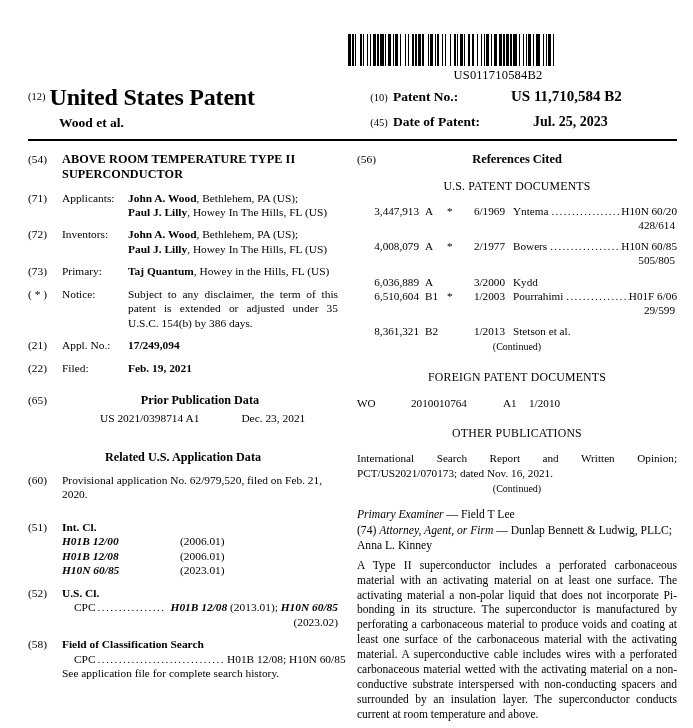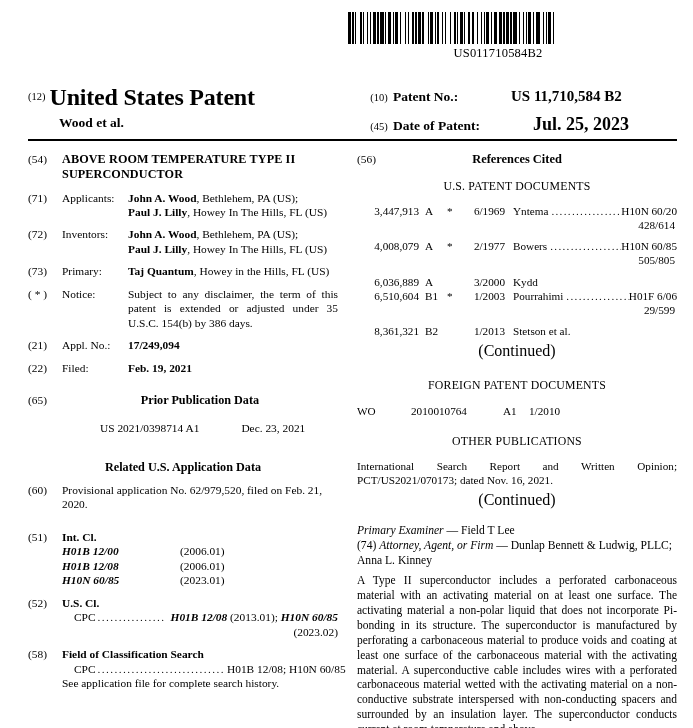--- a/index.html
+++ b/index.html
@@ -20,21 +20,21 @@
     position: absolute;
     left: 0; top: 0;
     width: 693px;
     height: 728px;
   }
 
   
   .barcode-block {
     position: absolute;
     left: 348px;
-    top: 12px;
+    top: 34px;
     width: 300px;
   }
   .barcode {
     height: 32px;
     width: 300px;
     display: flex;
     align-items: stretch;
   }
   .barcode i {
     display: block;
@@ -96,21 +96,21 @@
     font-weight: bold;
     width: 118px;
     flex: none;
   }
   .hdr-right .val {
     font-weight: bold;
     font-size: 15px;
     white-space: nowrap;
   }
   .hdr-right .val.date {
-    font-size: 18px;
+    font-size: 14px;
     padding-left: 22px;
     font-family: Liberation Serif, serif;
   }
 
   .rule {
     position: absolute;
     left: 28px;
     top: 139px;
     width: 649px;
     height: 1.6px;
@@ -163,21 +163,21 @@
     letter-spacing: 0.1px;
   }
 
   .ctr {
     text-align: center;
     font-weight: bold;
     font-size: 12.2px;
   }
 
   .pub-line {
-    margin-top: 12px;
+    margin-top: 2px;
     margin-left: 38px;
   }
   .pub-line .d { margin-left: 42px; }
 
   .sec-gap { height: 17px; }
   .sec-gap-sm { height: 10px; }
 
   
   .intcl-row {
     display: flex;
@@ -238,21 +238,21 @@
   .refrow .rcls { flex: none; }
   .refsub {
     text-align: right;
     padding-right: 2px;
   }
   .gapr { height: 7px; }
 
   .contd {
     text-align: center;
     margin-top: 3px;
-    font-size: 16px;
+    font-size: 10px;
   }
 
   .forrow {
     display: flex;
     margin-top: 11px;
     font-size: 11.2px;
   }
   .forrow .f1 { width: 54px; flex: none; }
   .forrow .f2 { width: 92px; flex: none; }
   .forrow .f3 { width: 26px; flex: none; }

